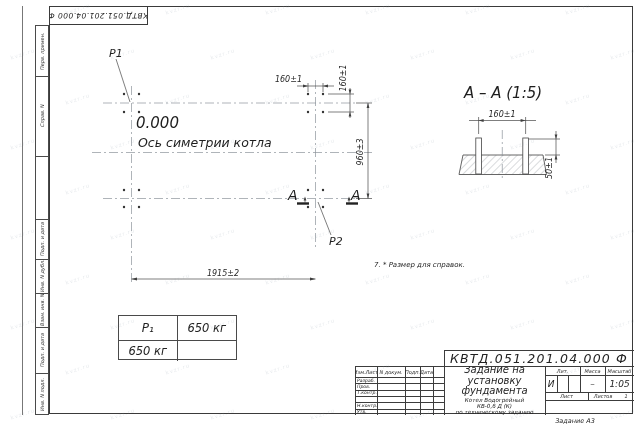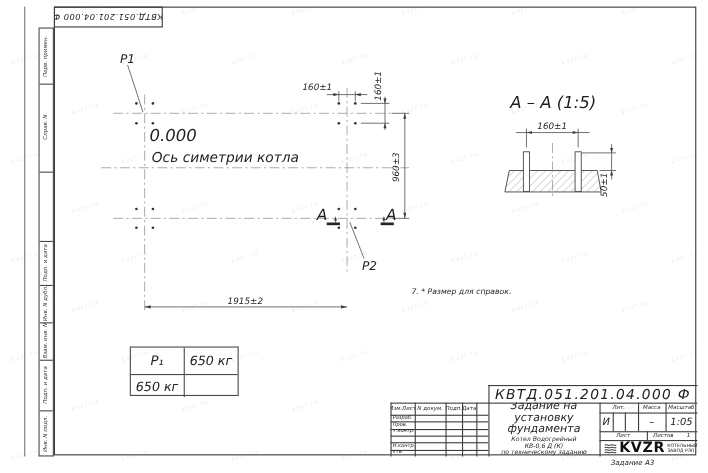--- a/index.html
+++ b/index.html
@@ -16,21 +16,21 @@
   
   .sidestrip{left:35px;top:25px;width:14px;height:390px;border:1px solid #4a4a4a;box-sizing:border-box;}
   .sidediv{position:absolute;left:0;width:12px;height:1px;background:#4a4a4a;}
   .sidelabel{position:absolute;left:0;width:12px;display:flex;align-items:center;justify-content:center;
              writing-mode:vertical-rl;transform:rotate(180deg);
              font:italic 5px "DejaVu Sans",sans-serif;color:#333;white-space:nowrap;overflow:hidden;}
   
   .notes{left:360px;top:262px;width:268px;}
   .notes p{margin:0;font:italic 7px/7.3px "DejaVu Sans",sans-serif;color:#1e1e1e;text-indent:14px;}
   
-  .loadtbl{left:118px;top:315px;width:99px;height:45px;display:grid;
+  .loadtbl{left:118px;top:315px;width:119px;height:45px;display:grid;
            grid-template-columns:1fr 1fr;grid-template-rows:25px 20px;
            border:1px solid #4a4a4a;box-sizing:border-box;}
   .loadtbl div{border-right:1px solid #4a4a4a;border-bottom:1px solid #4a4a4a;
                display:flex;align-items:center;justify-content:center;font-style:italic;}
   .loadtbl div:nth-child(2n){border-right:none;}
   .loadtbl div:nth-child(n+3){border-bottom:none;}
   .lt-h{font-size:12px;}
   .lt-v{font-size:11.5px;}
   
   .tb{left:355px;top:350px;width:279px;height:65px;font-style:italic;}
@@ -261,33 +261,20 @@
     <div class="cell tb-small" style="left:190px;top:16px;width:35px;height:9px">Лит.</div>
     <div class="cell tb-small" style="left:225px;top:16px;width:25px;height:9px">Масса</div>
     <div class="cell tb-small" style="left:250px;top:16px;width:29px;height:9px">Масштаб</div>
     <div class="cell tb-val" style="left:190px;top:25px;width:12px;height:17px">И</div>
     <div class="cell tb-val" style="left:225px;top:25px;width:25px;height:17px">–</div>
     <div class="cell tb-val" style="left:250px;top:25px;width:29px;height:17px">1:05</div>
     <div class="cell tb-small" style="left:190px;top:42px;width:43px;height:8px">Лист</div>
     <div class="cell tb-small" style="left:233px;top:42px;width:30px;height:8px">Листов</div>
     <div class="cell tb-small" style="left:263px;top:42px;width:16px;height:8px">1</div>
 
-    <div class="cell logo-row" style="left:190px;top:50px;width:89px;height:15px">
-      <svg width="16" height="12" viewBox="0 0 16 12">
-        <path d="M1,1.5 C4,0 6,3 8,1.5 C10,0 13,3 15,1.5" fill="none" stroke="#111" stroke-width="1.1"></path>
-        <path d="M1,4.5 C4,3 6,6 8,4.5 C10,3 13,6 15,4.5" fill="none" stroke="#111" stroke-width="1.1"></path>
-        <path d="M1,7.5 C4,6 6,9 8,7.5 C10,6 13,9 15,7.5" fill="none" stroke="#111" stroke-width="1.1"></path>
-        <path d="M1,10.5 C4,9 6,12 8,10.5 C10,9 13,12 15,10.5" fill="none" stroke="#111" stroke-width="1.1"></path>
-      </svg>
-      <span class="logo-kvzr">KVZR</span>
-      <span class="logo-co">
-        <span>КОТЕЛЬНЫЙ</span>
-        <span>ЗАВОД РЭП</span>
-      </span>
-    </div>
   </div>
 
   <div class="abs fmt">Задание А3</div>
 
   <div class="abs wm-layer" id="wm-layer">
       <span class="wm" style="left: 65px; top: 6px;">kvzr.ru</span>
       <span class="wm" style="left: 165px; top: 6px;">kvzr.ru</span>
       <span class="wm" style="left: 265px; top: 6px;">kvzr.ru</span>
       <span class="wm" style="left: 365px; top: 6px;">kvzr.ru</span>
       <span class="wm" style="left: 465px; top: 6px;">kvzr.ru</span>

